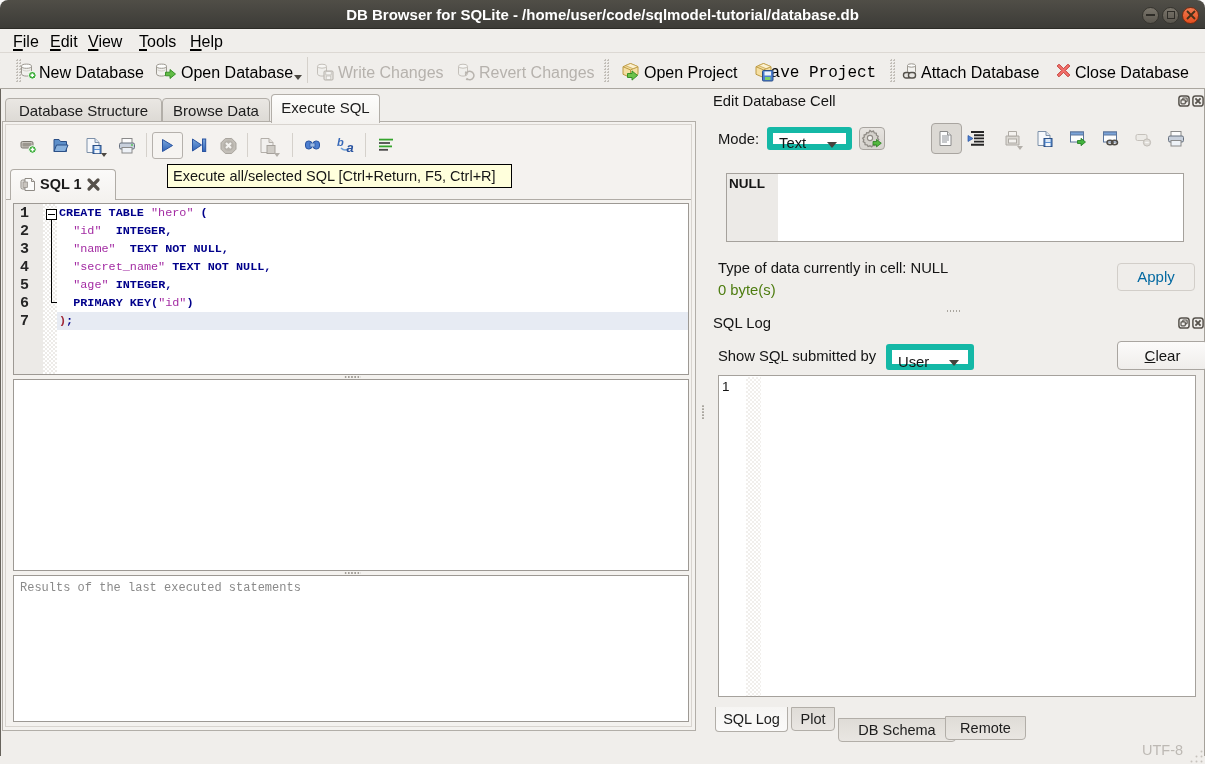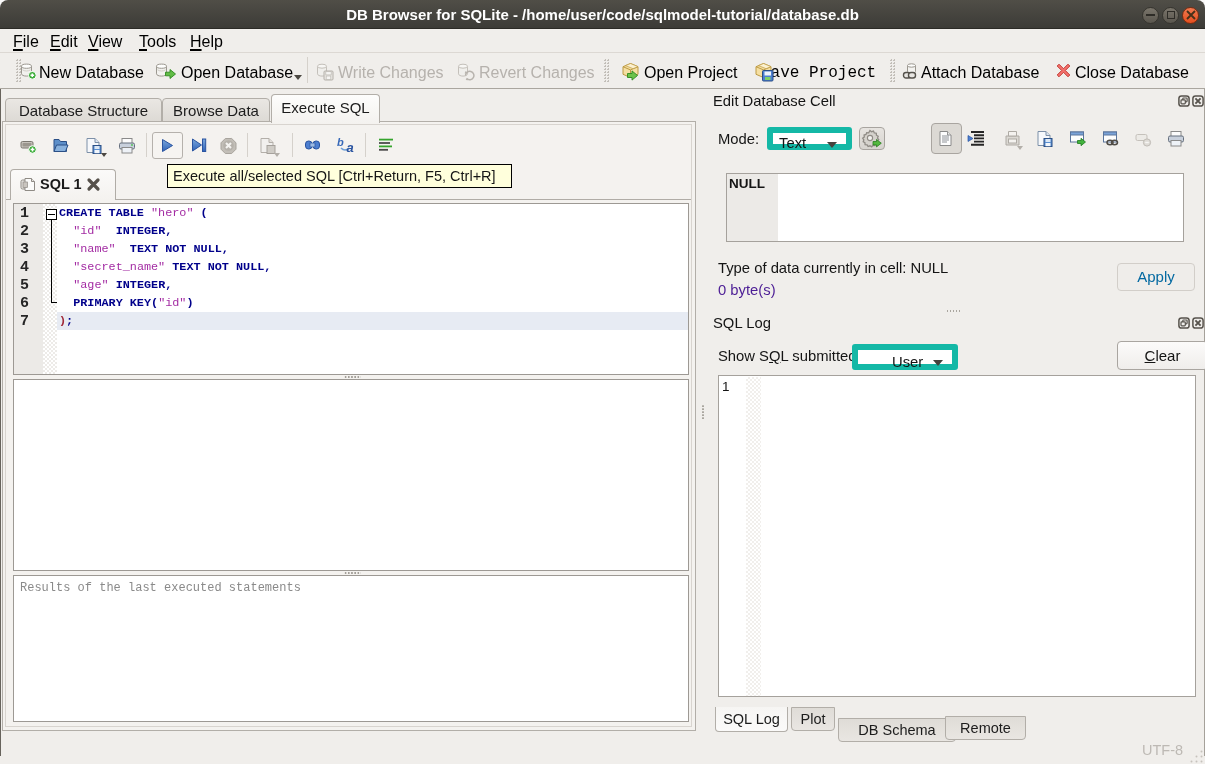--- a/index.html
+++ b/index.html
@@ -362,35 +362,35 @@
  <rect x="1.5" y="6" width="15" height="6" rx="1.5" fill="#c8d0dc" stroke="#67707e"></rect>
  <rect x="4" y="10.5" width="10" height="5.5" fill="#eef2f7" stroke="#8a8a8a"></rect>
 </svg>
 <div class="abs" style="left:931px;top:123px;width:31px;height:31px;box-sizing:border-box;border:1px solid #a9a5a0;border-radius:4px;background:#dcd9d4;z-index:0;"></div>
 
 <div class="abs" style="left:726px;top:173px;width:458px;height:69px;box-sizing:border-box;border:1px solid #a5a19c;background:#fff;"></div>
 <div class="abs" style="left:727px;top:174px;width:51px;height:67px;background:#eceae7;"></div>
 <div class="abs" style="left:729px;top:176px;font-size:13.5px;font-weight:bold;color:#141414;">NULL</div>
 
 <div class="abs" style="left:718px;top:260px;font-size:14.8px;color:#141414;">Type of data currently in cell: NULL</div>
-<div class="abs" style="left:718px;top:282px;font-size:14.8px;color:#4c1d95;">0 byte(s)</div>
+<div class="abs" style="left:718px;top:282px;font-size:14.8px;color:#4d7c0f;">0 byte(s)</div>
 <div class="abs btn dis" style="left:1117px;top:263px;width:78px;height:28px;line-height:26px;">Apply</div>
 
 <div class="abs dock-title" style="left:713px;top:315px;">SQL Log</div>
 <svg class="abs" style="left:1178px;top:317px;" width="12" height="12" viewBox="0 0 12 12">
     <rect x="0.9" y="0.9" width="10.2" height="10.2" rx="2.6" fill="none" stroke="#57534d" stroke-width="1.5"></rect>
     <rect x="4.8" y="3" width="4.3" height="3.9" rx="0.8" fill="none" stroke="#57534d" stroke-width="1.2"></rect>
     <rect x="3" y="4.9" width="4.3" height="3.9" rx="0.8" fill="#f0eeeb" stroke="#57534d" stroke-width="1.2"></rect>
   </svg>
 <svg class="abs" style="left:1192px;top:317px;" width="12" height="12" viewBox="0 0 12 12">
     <rect x="0.9" y="0.9" width="10.2" height="10.2" rx="2.6" fill="none" stroke="#57534d" stroke-width="1.5"></rect>
     <path d="M3.4 3.4 L8.6 8.6 M8.6 3.4 L3.4 8.6" stroke="#57534d" stroke-width="1.9"></path>
   </svg>
 <div class="abs" style="left:718px;top:348px;font-size:14.8px;color:#141414;">Show S<u>Q</u>L submitted by</div>
-<div class="abs combo" style="left:852px;top:344px;width:106px;height:26px;line-height:24px;padding-left:28px;"><span style="padding-left:6px;">User</span><span class="arr" style="top:10px;"></span></div>
+<div class="abs combo" style="left:886px;top:344px;width:88px;height:26px;line-height:24px;"><span style="padding-left:6px;">User</span><span class="arr" style="top:10px;"></span></div>
 <div class="abs btn" style="left:1117px;top:341px;width:91px;height:29px;line-height:27px;"><u>C</u>lear</div>
 <div class="abs" style="left:718px;top:375px;width:478px;height:322px;box-sizing:border-box;border:1px solid #a5a19c;background:#fff;"></div>
 <div class="abs" style="left:722px;top:379px;font-size:13.5px;color:#141414;">1</div>
 <div class="abs" style="left:746px;top:377px;width:15px;height:319px;background:conic-gradient(#f1efec 90deg,#fff 90deg 180deg,#f1efec 180deg 270deg,#fff 270deg) 0 0/4px 4px;"></div>
 
 <div class="abs btab active" style="left:715px;top:707px;width:73px;height:25px;line-height:24px;">SQL Log</div>
 <div class="abs btab" style="left:791px;top:707px;width:44px;height:24px;line-height:23px;">Plot</div>
 <div class="abs btab" style="left:838px;top:707px;width:118px;height:24px;line-height:23px;margin-top:11px;">DB Schema</div>
 <div class="abs btab" style="left:945px;top:707px;width:81px;height:24px;line-height:23px;margin-top:9px;">Remote</div>
 

